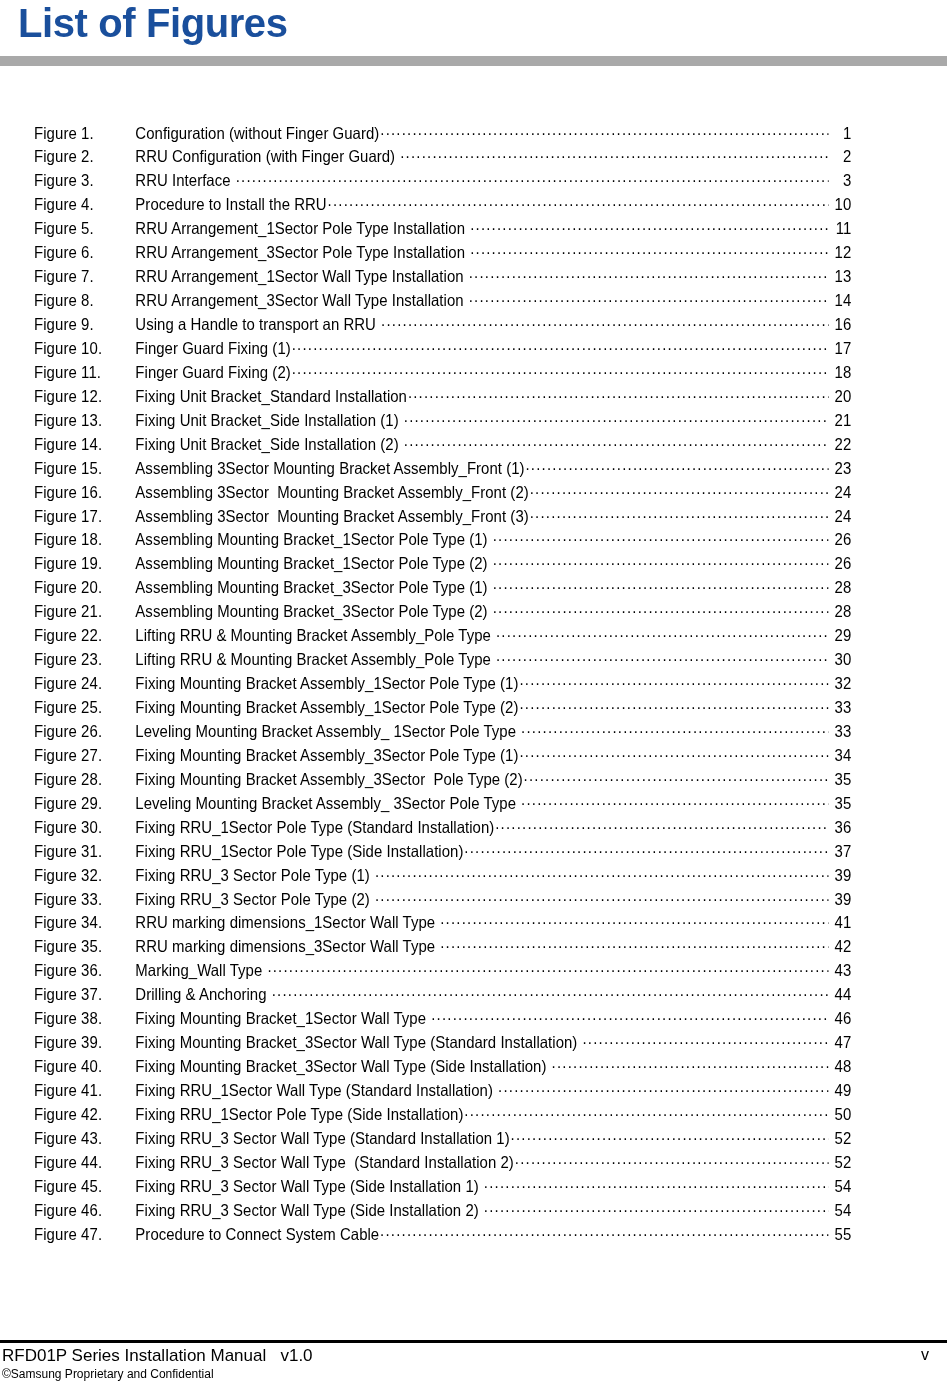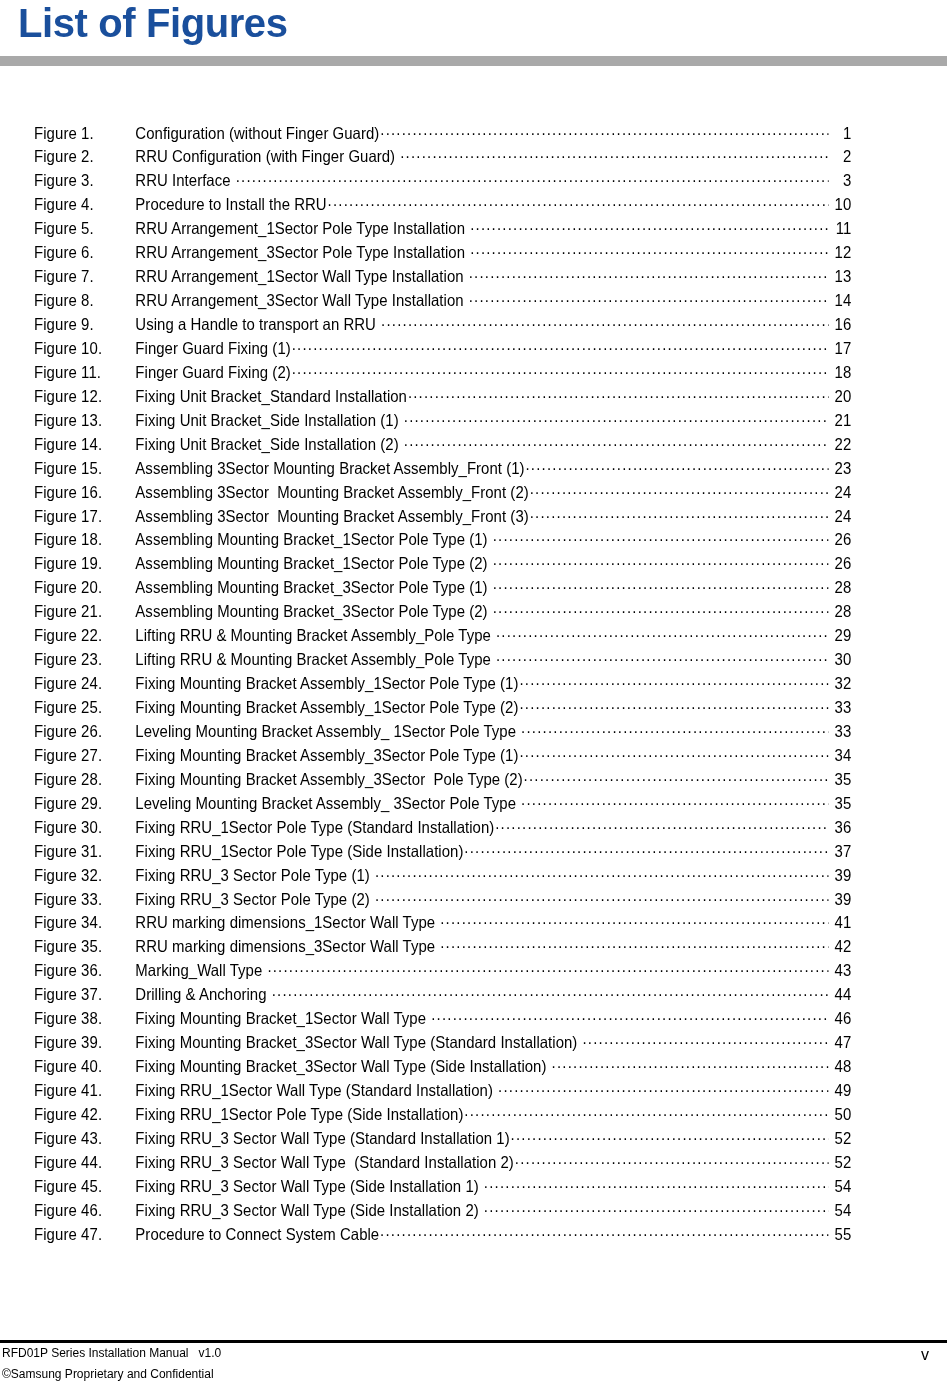--- a/index.html
+++ b/index.html
@@ -120,21 +120,21 @@
     left: 0;
     top: 1346px;
     width: 947px;
     height: 46px;
   }
   .footer-line1 {
     position: absolute;
     left: 2px;
     top: 0;
     font-family: "Liberation Sans", "DejaVu Sans", sans-serif;
-    font-size: 12px;
+    font-size: 17px;
     color: #000;
     white-space: pre;
   }
   .footer-line2 {
     position: absolute;
     left: 2px;
     top: 21px;
     font-family: "Liberation Sans", "DejaVu Sans", sans-serif;
     font-size: 12px;
     color: #000;

